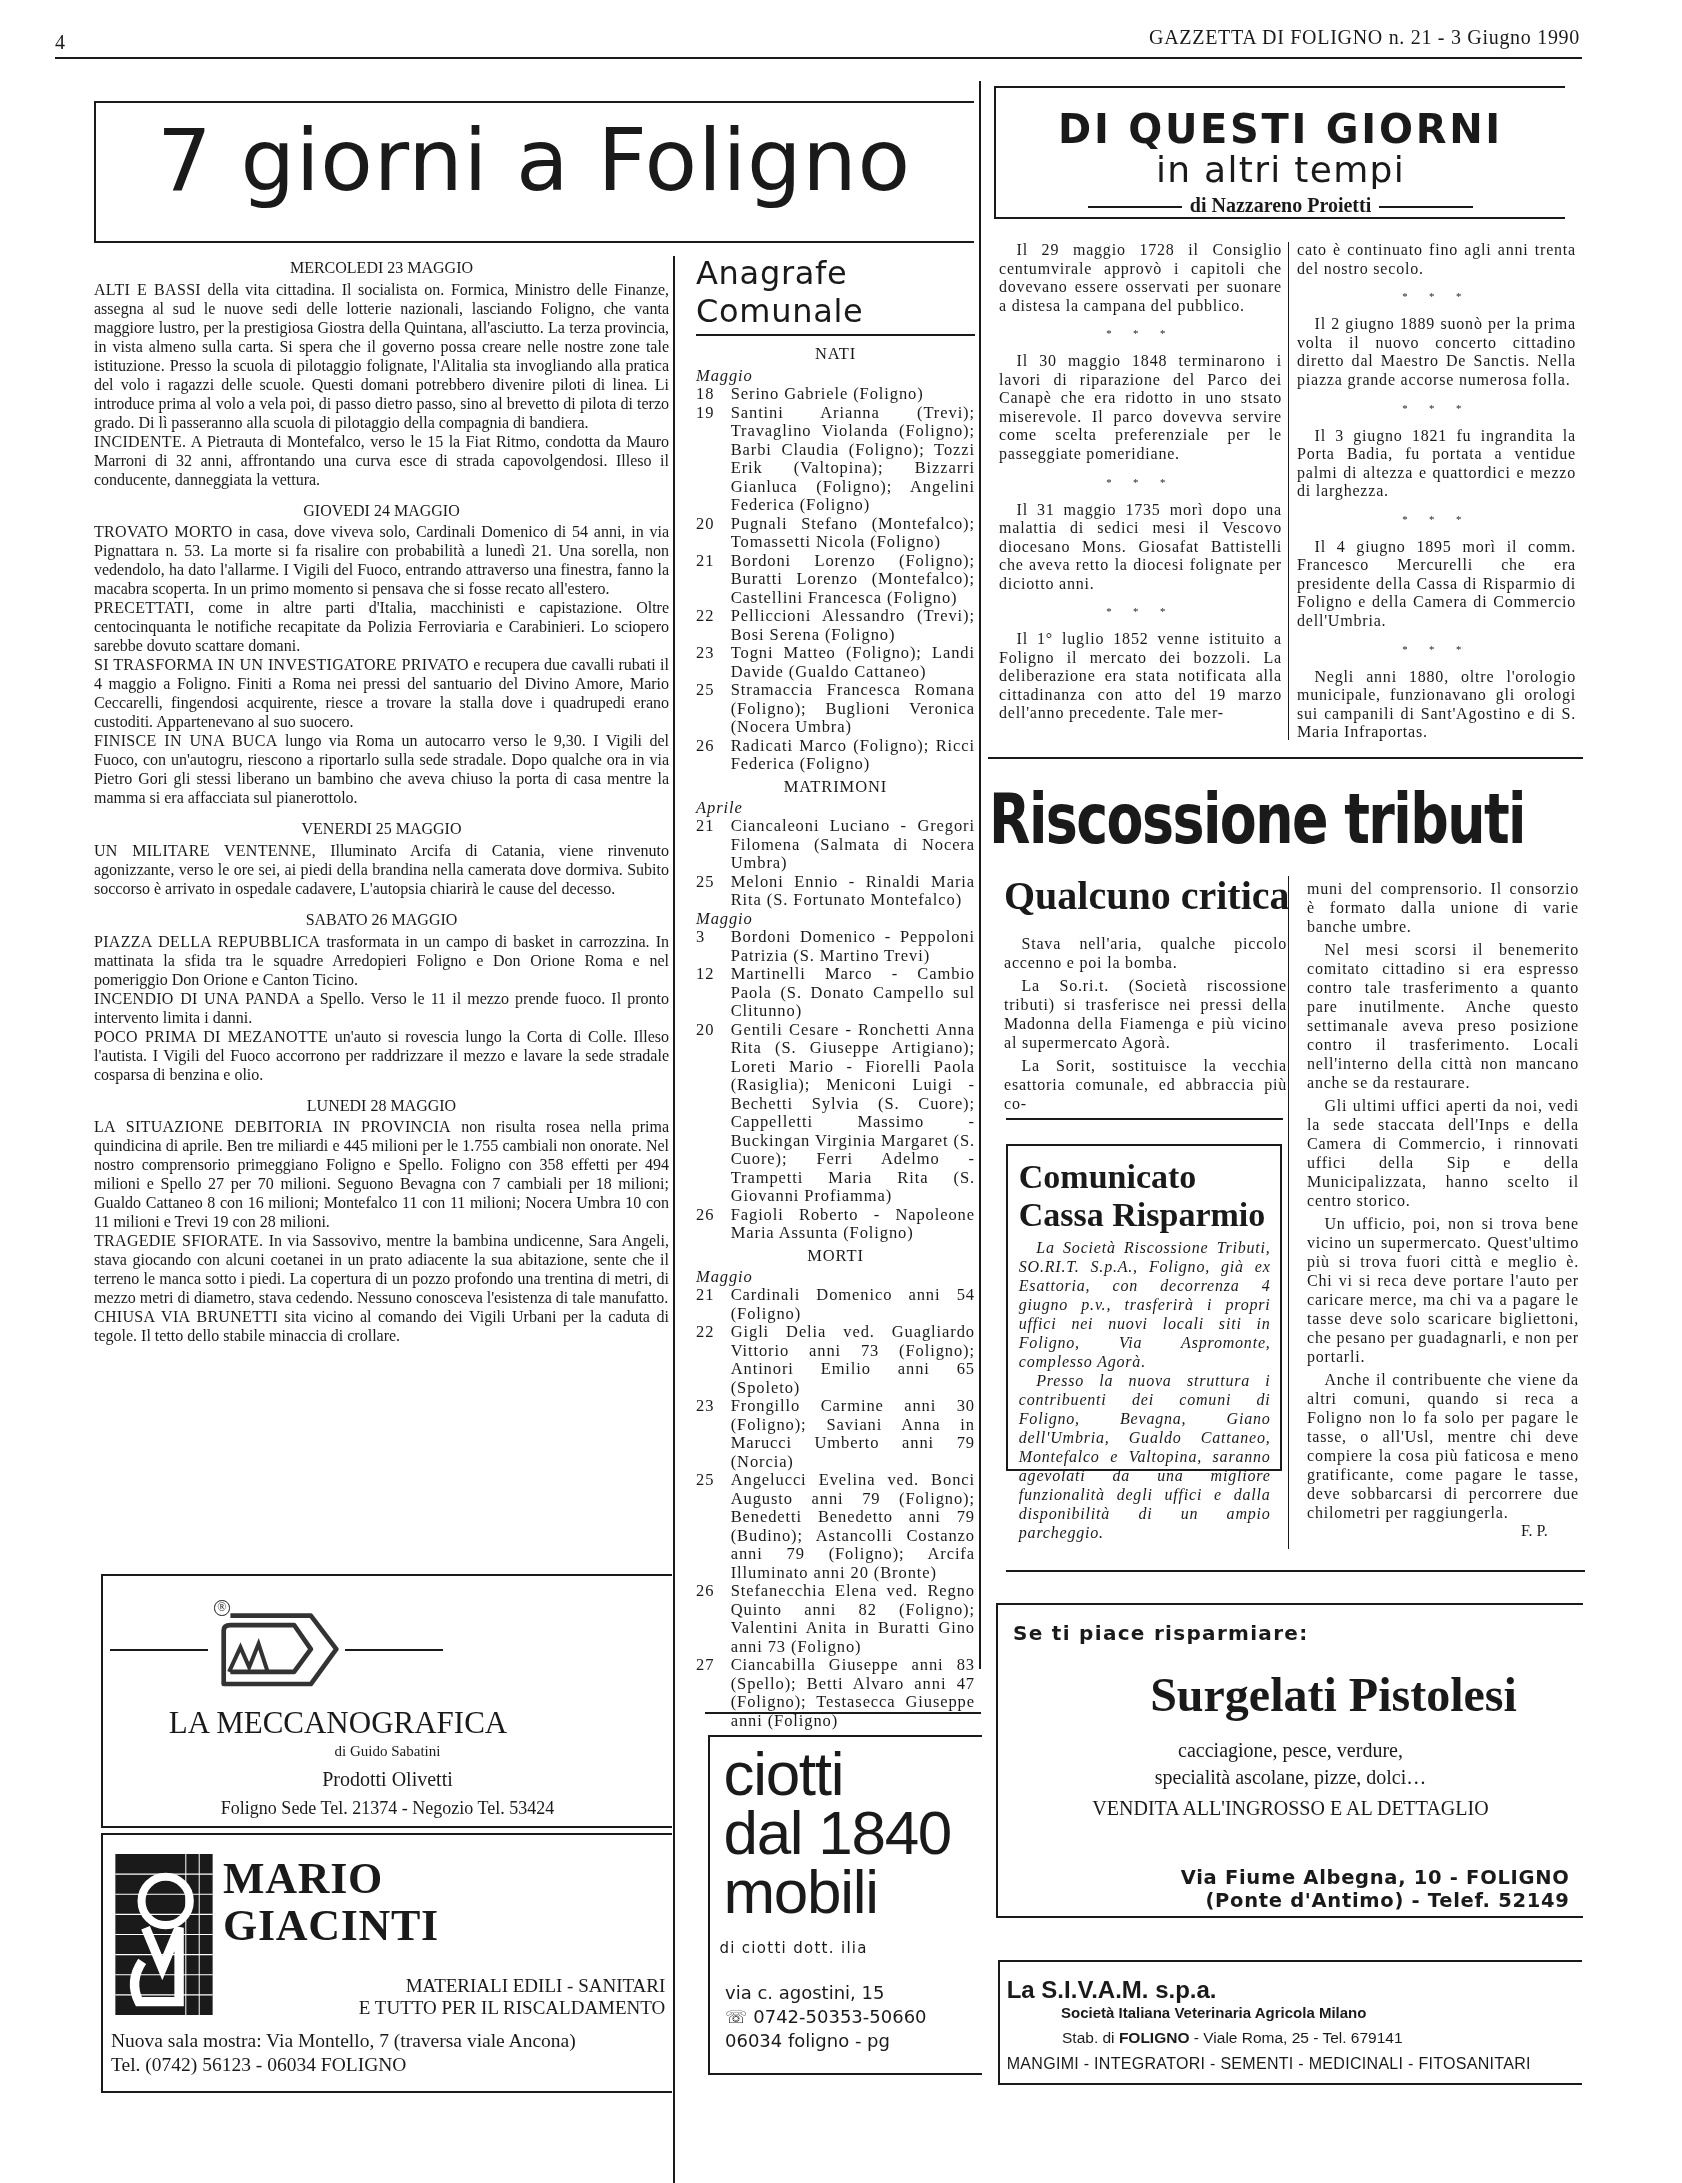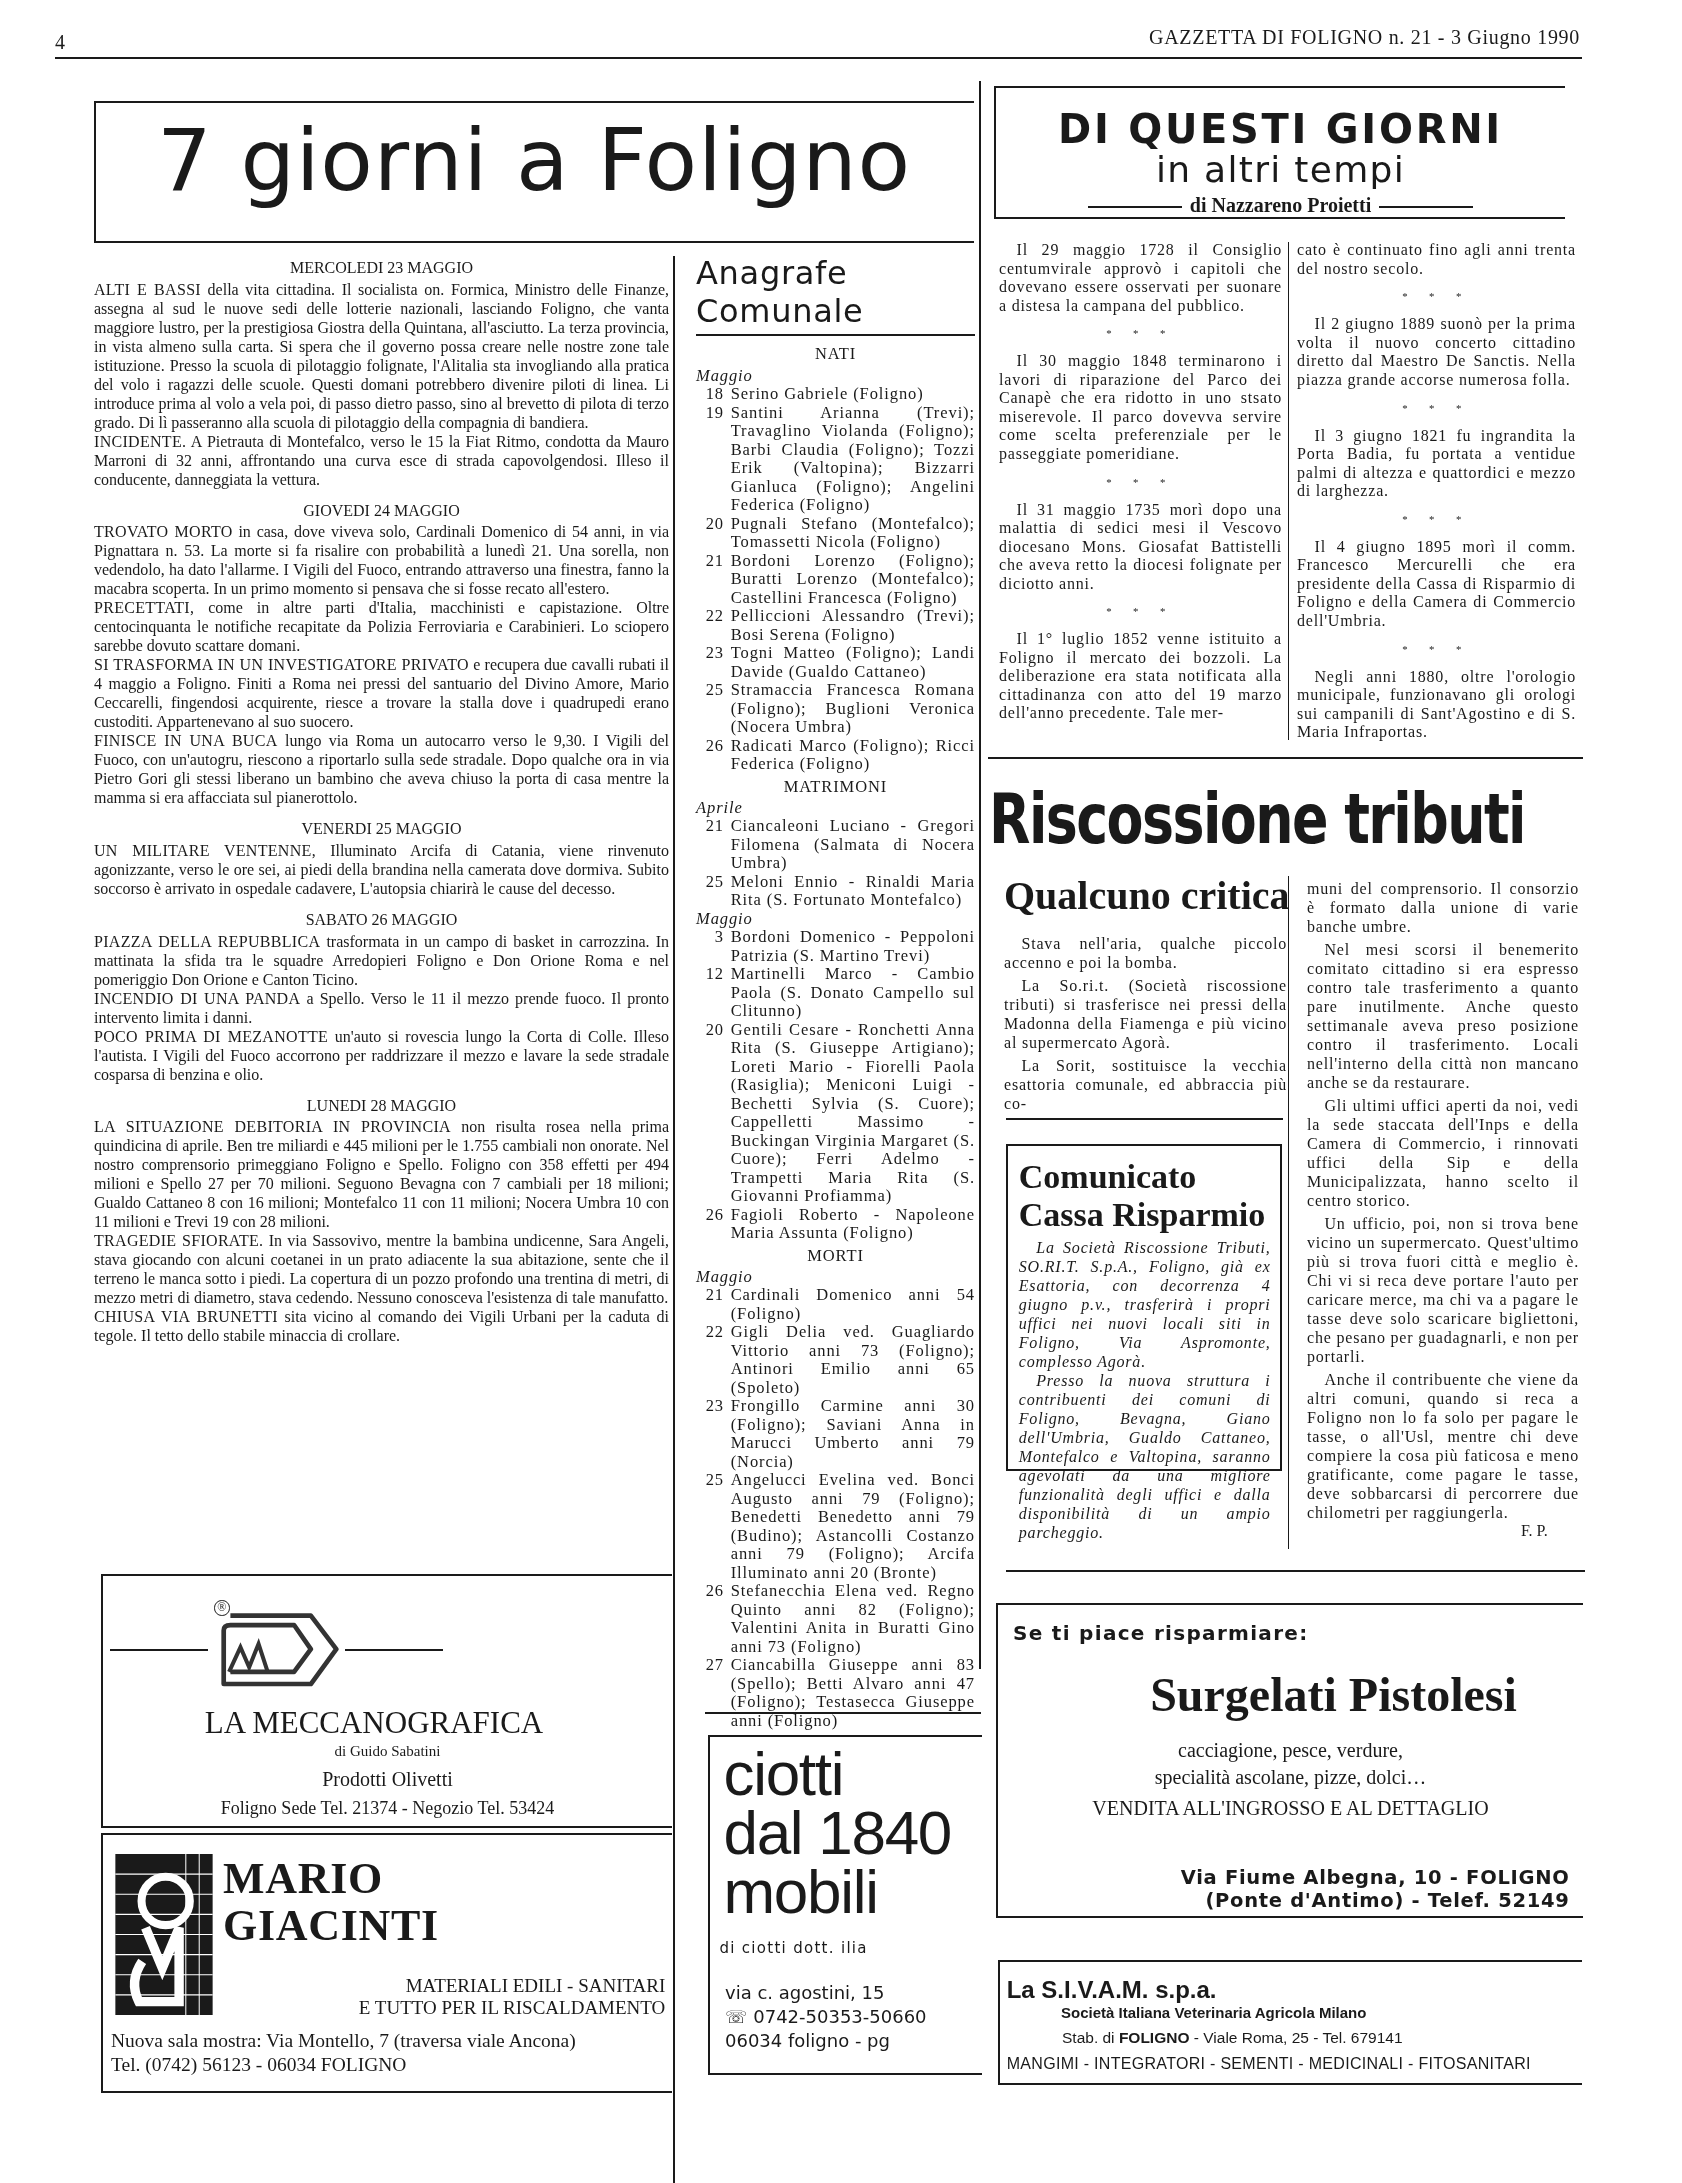--- a/index.html
+++ b/index.html
@@ -16,21 +16,21 @@
   .col{font-size:16px;line-height:19px;text-align:justify;}
   .col p{margin:0;}
   .dayhead{text-align:center;margin:12px 0 2.7px 0 !important;}
   .dayhead.first{margin-top:0 !important;}
   .caps{letter-spacing:0.3px;}
   
   .ana{font-size:16.5px;line-height:18.5px;letter-spacing:0.9px;}
   .ana .sec{text-align:center;margin:4px 0 2.7px;}
   .ana .mon{font-style:italic;}
   .ana .ent{display:flex;text-align:justify;}
-  .ana .ent .d{width:28px;flex:none;text-align:right;padding-right:6.7px;}
+  .ana .ent .d{width:28px;flex:none;padding-right:6.7px;}
   .ana .ent .tx{flex:1;}
   .anatitle{font-family:"DejaVu Sans",sans-serif;font-size:32px;letter-spacing:0.7px;}
   
   .dqg{left:994px;top:86px;width:569px;height:129px;border:2.7px solid #1a1a1a;border-right:none;}
   .dqg .h1{position:absolute;left:0;width:100%;top:17.5px;text-align:center;font-family:"DejaVu Sans",sans-serif;font-weight:bold;font-size:40px;letter-spacing:2.7px;}
   .dqg .h2{position:absolute;left:0;width:100%;top:61px;text-align:center;font-family:"DejaVu Sans",sans-serif;font-weight:normal;font-size:36px;letter-spacing:1.3px;}
   .dqg .by{position:absolute;top:106px;left:0;width:100%;text-align:center;font-size:20px;font-weight:bold;}
   .hist{font-size:16px;line-height:18.5px;letter-spacing:0.8px;text-align:justify;}
   .hist p{margin:0;text-indent:17.5px;}
   .stars{text-align:center;font-size:10.8px;margin:9.4px 0 9.4px;letter-spacing:9.4px;}
@@ -239,21 +239,21 @@
 <div class="rule" style="left:1006px;top:1570px;width:579px;height:2px;"></div>
 
 <div class="adbox" style="left:101px;top:1574px;width:569px;height:250px;border-right:none;">
   <div class="abs" style="left:111px;top:24px;font-size:12px;border:1px solid #1a1a1a;border-radius:50%;width:13.5px;height:13.5px;text-align:center;line-height:13.5px;">®</div>
   <div class="rule" style="left:6.7px;top:73px;width:98px;height:2px;"></div>
   <div class="rule" style="left:242px;top:73px;width:98px;height:2px;"></div>
   <svg class="abs" style="left:114px;top:34px;" width="124" height="81" viewBox="0 0 185 120">
     <path d="M20 8 H140 L178 58 L140 110 H10 V30 Q10 22 20 22 H115 L140 58 L115 92 H20" fill="none" stroke="#333" stroke-width="7" stroke-linejoin="round"></path>
     <path d="M18 92 L35 55 L48 85 L62 50 L75 90" fill="none" stroke="#333" stroke-width="6"></path>
   </svg>
-  <div class="abs ctr" style="left:0;width:470px;top:129px;font-size:31px;margin-left:36px;">LA MECCANOGRAFICA</div>
+  <div class="abs ctr" style="left:0;width:470px;top:129px;font-size:31px;">LA MECCANOGRAFICA</div>
   <div class="abs ctr" style="left:0;width:569px;top:167px;font-size:15px;">di Guido Sabatini</div>
   <div class="abs ctr" style="left:0;width:569px;top:192px;font-size:20px;">Prodotti Olivetti</div>
   <div class="abs ctr" style="left:0;width:569px;top:222px;font-size:18px;">Foligno Sede Tel. 21374 - Negozio Tel. 53424</div>
 </div>
 
 <div class="adbox" style="left:101px;top:1833px;width:569px;height:256px;border-right:none;">
   <svg class="abs" style="left:12px;top:19px;" width="98" height="161" viewBox="0 0 145 240">
     <rect x="0" y="0" width="145" height="240" fill="#1a1a1a"></rect>
     <g stroke="#fff" stroke-width="1.5">
       <line x1="0" y1="30" x2="145" y2="30"></line>

